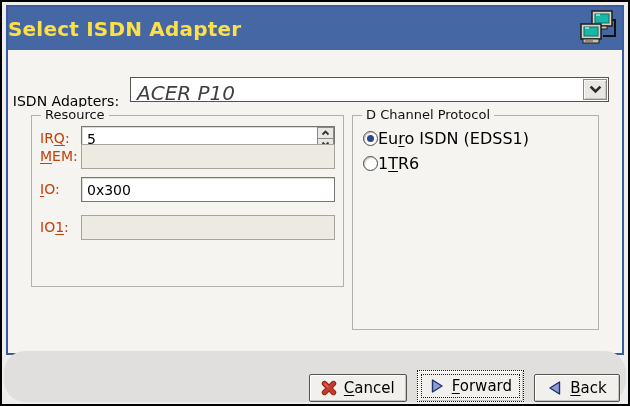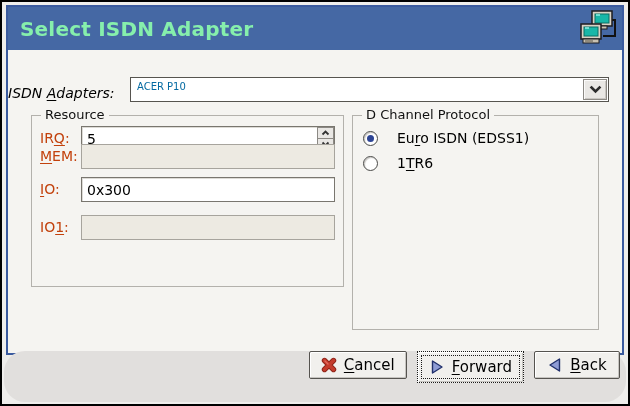--- a/index.html
+++ b/index.html
@@ -22,45 +22,44 @@
     width: 618px; height: 350px;
     border: 2px solid #3a5a9e;
     background: #f5f4f1;
   }
   .titlebar {
     position: relative;
     width: 100%; height: 43px;
     background: #4568a4;
   }
   .title {
-    position: absolute; left: 12px; top: 50%;
+    position: absolute; left: 0; top: 50%;
     transform: translateY(-50%);
-    color: #86efac; font-size: 20px; font-weight: bold;
+    color: #fde047; font-size: 20px; font-weight: bold;
     letter-spacing: 0.2px;
     white-space: nowrap;
   }
   .win-icon { position: absolute; right: 5px; top: 1px; width: 42px; height: 41px; }
 
   .content { position: relative; width: 100%; height: 303px; }
 
   
   .adapters-row { position: absolute; left: 0; top: 27px; width: 100%; height: 25px; }
   .adapters-label {
-    position: absolute; left: 0; top: 8px; width: 116px;
-    text-align: left; font-size: 14px; color: #000;
+    position: absolute; left: 0; top: 16px; width: 116px;
+    text-align: center; font-size: 14px; color: #000;
     white-space: nowrap;
-    font-style: italic;
   }
   .combo {
     position: absolute; left: 122px; top: 0; width: 479px; height: 25px;
     background: #ffffff; border: 1px solid #56544f;
   }
   .combo-value {
     position: absolute; left: 6px; top: 3px;
-    font-size: 10px; color: #0369a1; white-space: nowrap;
+    font-size: 20px; color: #404040; white-space: nowrap; font-style: italic;
   }
   .combo-btn {
     position: absolute; right: 1px; top: 1px; bottom: 1px; width: 24px;
     background: #e9e7e4; border: 1px solid #8c8984;
     box-shadow: inset 1px 1px 0 #fbfaf9, inset -1px -1px 0 #c9c6c2;
     display: flex; align-items: center; justify-content: center;
     cursor: pointer;
   }
 
   
@@ -111,27 +110,27 @@
     width: 15px; height: 15px; border-radius: 50%;
     border: 1px solid #4a4a48; background: #ffffff;
     box-shadow: inset 1px 1px 1px #c9c7c3;
     position: relative; flex: 0 0 auto;
   }
   .radio.checked::after {
     content: ""; position: absolute; left: 3px; top: 3px;
     width: 7px; height: 7px; border-radius: 50%;
     background: #2d4494;
   }
-  .radio-label { margin-left: 19px; font-size: 14px; color: #000; white-space: nowrap; }
+  .radio-label { margin-left: 0; font-size: 16px; color: #000; white-space: nowrap; }
 
   
   .button-bar {
     position: absolute; left: 2px; right: 2px; bottom: 2px; height: 51px;
     background: #e1dfdd;
-    display: flex; align-items: flex-start; justify-content: flex-end;
+    display: flex; align-items: flex-end; justify-content: flex-end;
     gap: 10px; padding-right: 6px; border-radius: 21px;
   }
   .btn {
     height: 28px; min-width: 86px;
     background: #f1f0ed;
     border: 1px solid #55534f; border-radius: 2px;
     box-shadow: inset 1px 1px 0 #ffffff, inset -1px -1px 0 #c6c4c0;
     font-family: "DejaVu Sans", "Liberation Sans", sans-serif;
     font-size: 15px; color: #000;
     display: inline-flex; align-items: center; justify-content: center;

